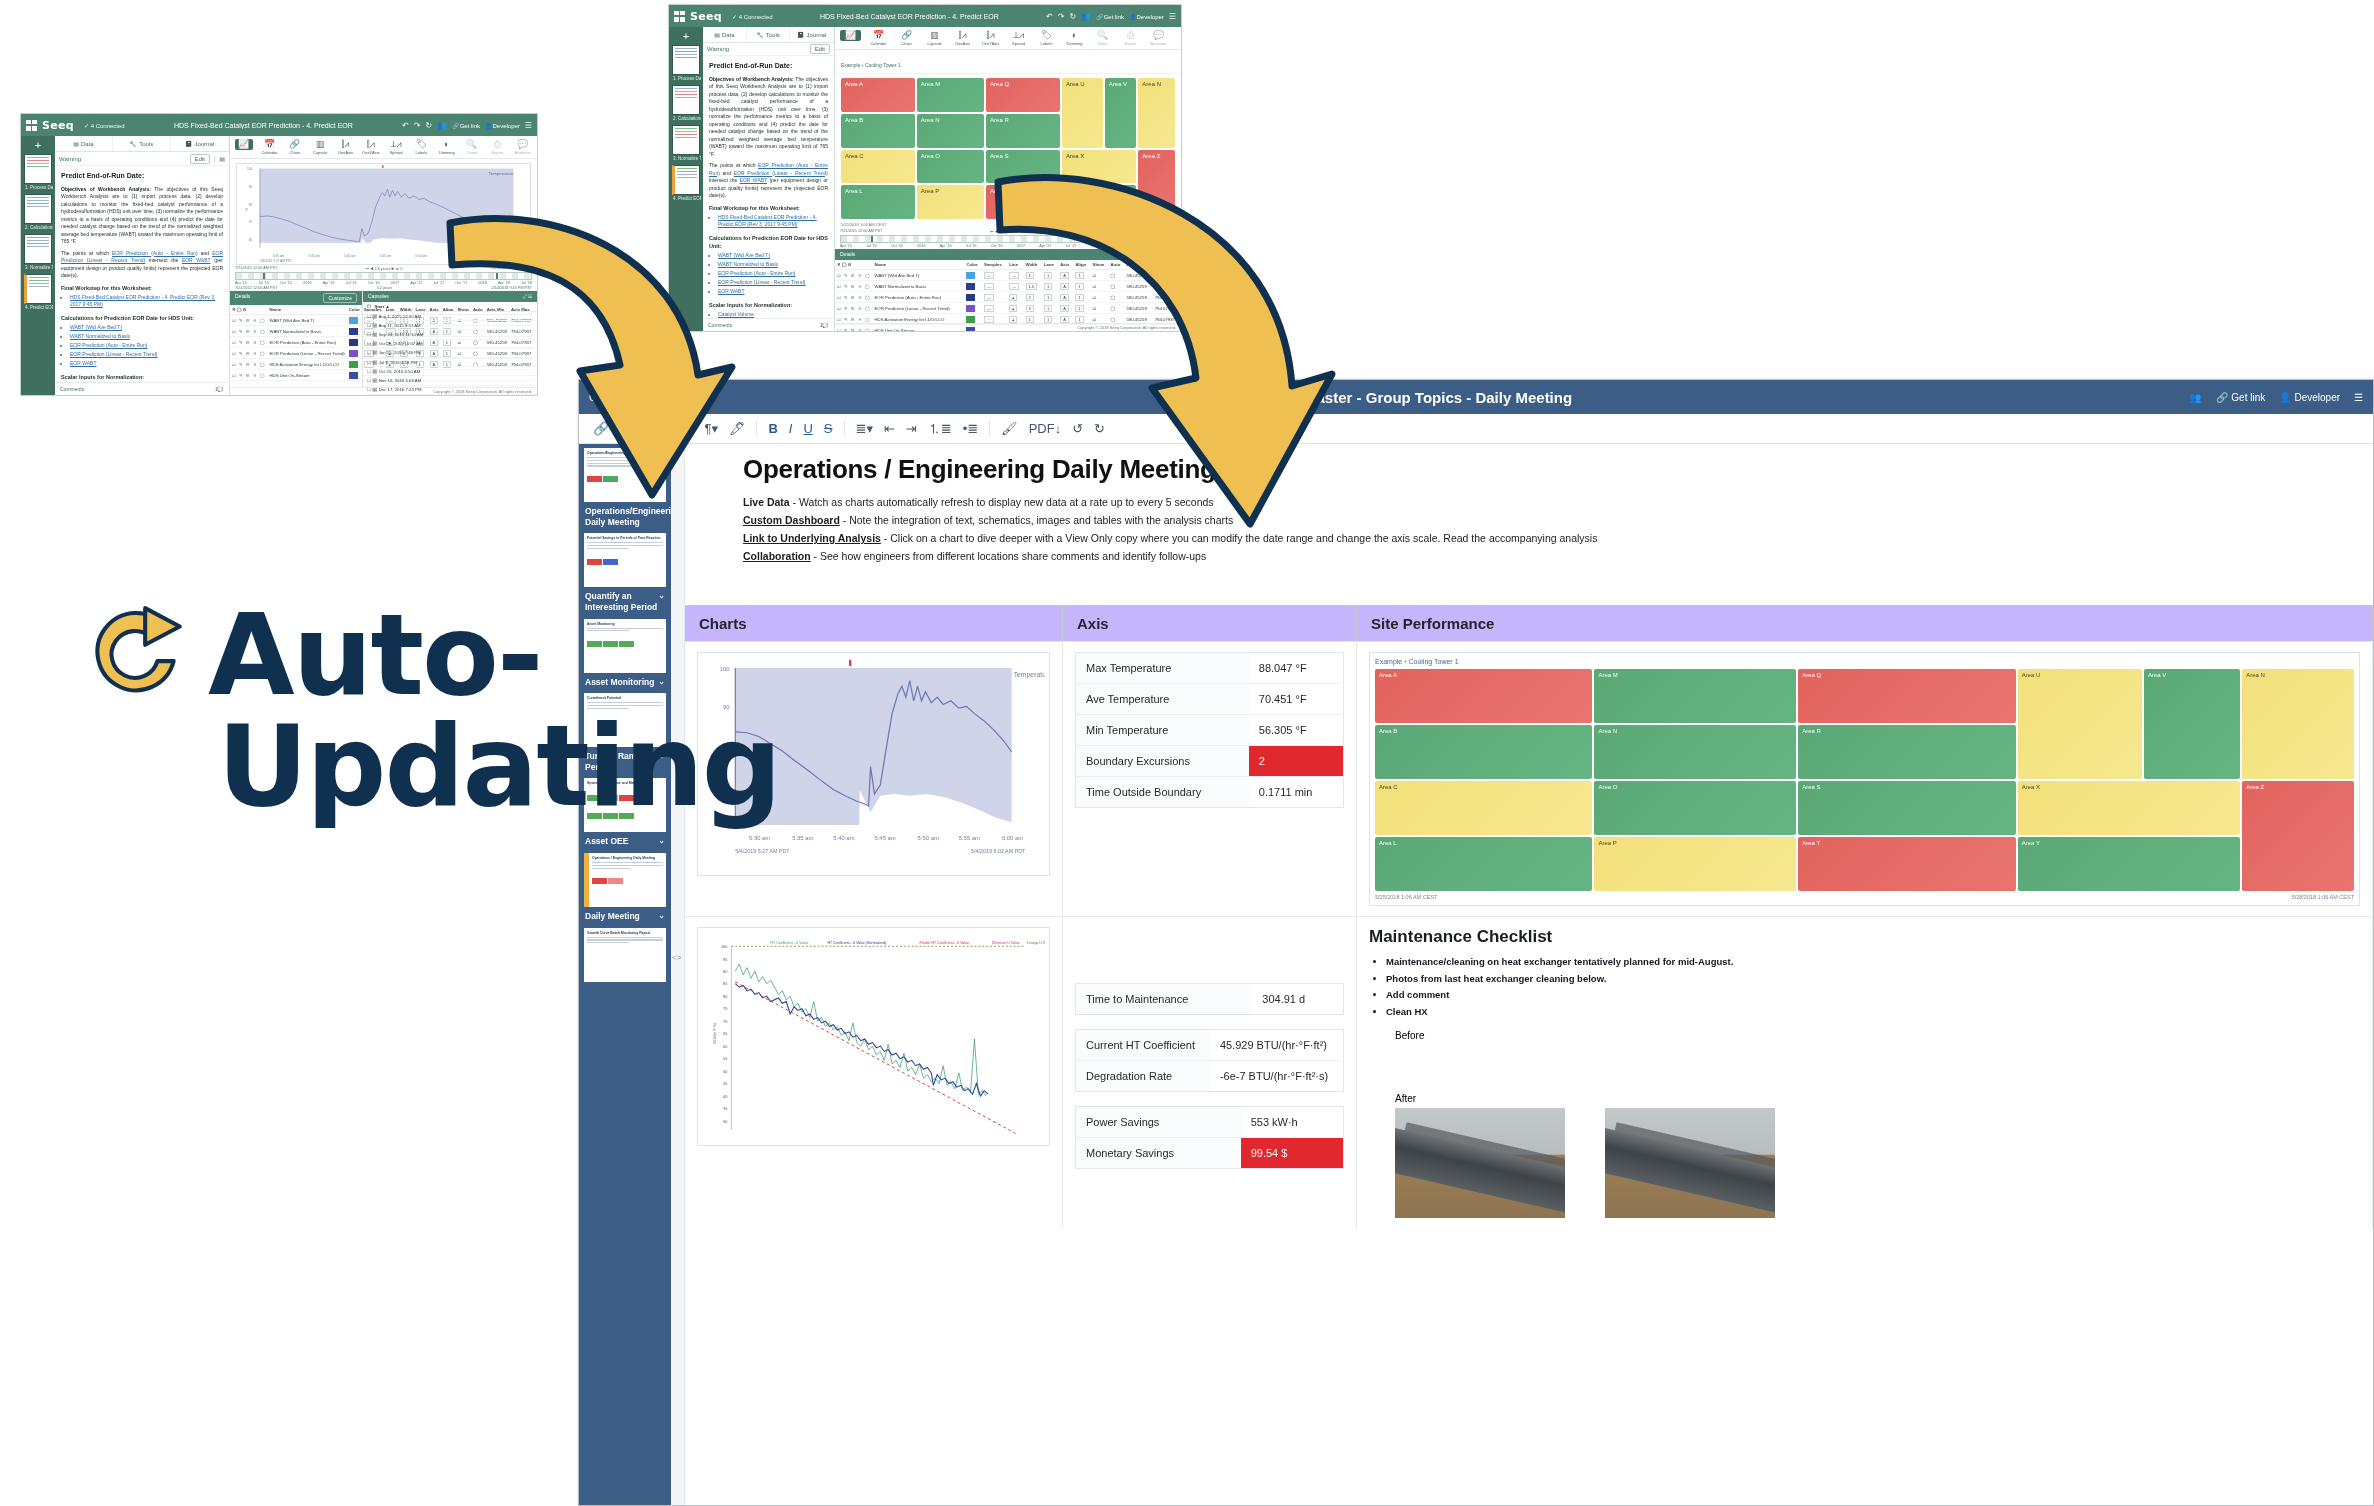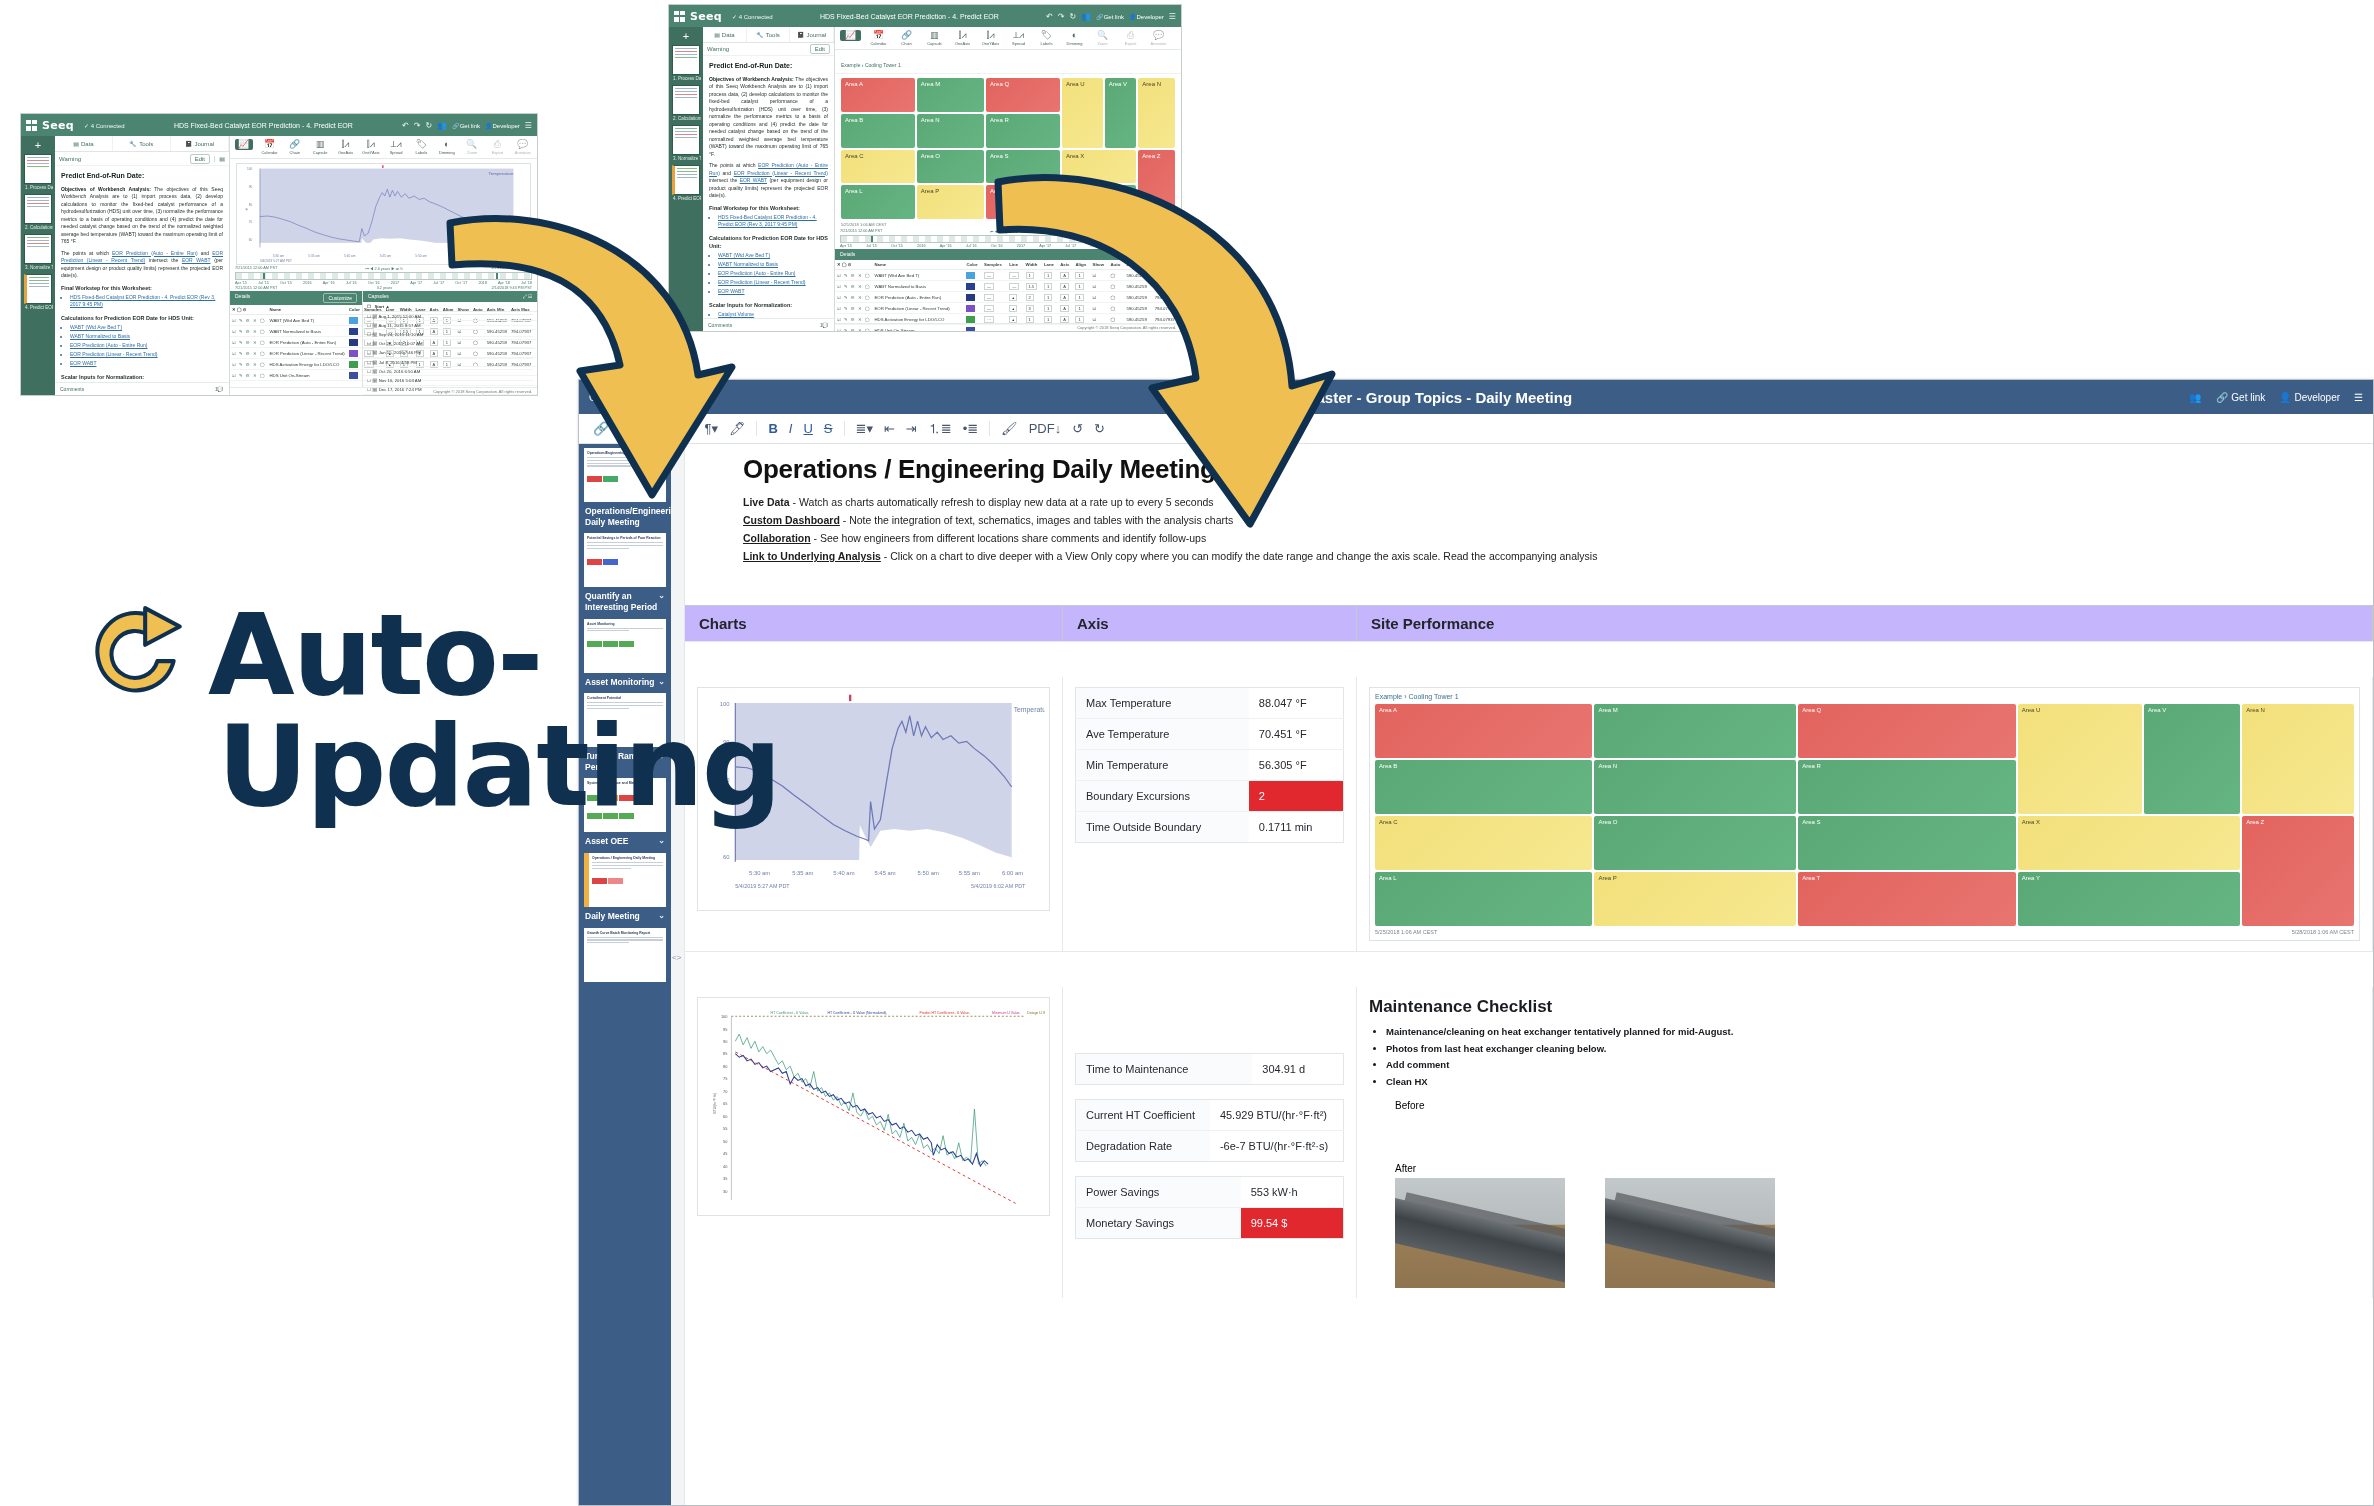--- a/index.html
+++ b/index.html
@@ -105,21 +105,21 @@
   .dash-main { flex: 1; background: #fff; overflow: hidden; position: relative; }
 
   .hdr-title { font-size: 26px; font-weight: bold; color: #111; padding: 10px 0 8px 58px; letter-spacing: -.3px; }
   .hdr-lines { padding: 0 24px 0 58px; font-size: 10.5px; line-height: 1.72; color: #1c1c1c; }
   .hdr-lines b { font-weight: bold; }
   .hdr-lines u { }
 
   .sect-row { display: flex; background: #c4b5fd; border-top: 1px solid #c4c9ce; }
   .sect-row .cell { padding: 9px 14px; font-size: 15px; font-weight: bold; color: #21262b; border-right: 1px solid #c4c9ce; }
   .grid-row { display: flex; border-top: 1px solid #e6e9ec; }
-  .grid-row .cell { border-right: 1px solid #e6e9ec; padding: 10px 12px; margin-top: 35px; }
+  .grid-row .cell { border-right: 1px solid #e6e9ec; padding: 10px 12px; }
 
   .kpi-tbl { border: 1px solid #e3e6e9; width: 100%; border-collapse: collapse; font-size: 11px; }
   .kpi-tbl td { padding: 9px 10px; border-bottom: 1px solid #eef0f2; color: #25292e; }
   .kpi-tbl tr:last-child td { border-bottom: none; }
   .kpi-tbl td.lbl { background: #fafbfc; }
   .kpi-tbl td.val { text-align: left; white-space: nowrap; }
   .kpi-tbl td.alarm { background: #e0282e; color: #fff; }
 
   .mc-title { font-size: 17px; font-weight: 600; color: #1a1d21; margin-bottom: 7px; }
   .mc-list { margin-left: 17px; font-size: 9.5px; line-height: 1.75; color: #15181c; font-weight: bold; }
@@ -929,22 +929,22 @@
 
       <div class="dash-scroll-col">
         <span class="handle">&lt;&gt;</span>
       </div>
 
       <div class="dash-main">
         <div class="hdr-title">Operations / Engineering Daily Meeting</div>
         <div class="hdr-lines">
           <div><b>Live Data</b><span> - Watch as charts automatically refresh to display new data at a rate up to every 5 seconds</span></div>
           <div><b><u>Custom Dashboard</u></b><span> - Note the integration of text, schematics, images and tables with the analysis charts</span></div>
+          <div><b><u>Link to Underlying Analysis</u></b><span> - Click on a chart to dive deeper with a View Only copy where you can modify the date range and change the axis scale. Read the accompanying analysis</span></div>
           <div><b><u>Collaboration</u></b><span> - See how engineers from different locations share comments and identify follow-ups</span></div>
-          <div><b><u>Link to Underlying Analysis</u></b><span> - Click on a chart to dive deeper with a View Only copy where you can modify the date range and change the axis scale. Read the accompanying analysis</span></div>
         </div>
 
         <div style="height:40px"></div>
 
         <div class="sect-row">
           <div class="cell" style="width:378px">Charts</div>
           <div class="cell" style="width:294px">Axis</div>
           <div class="cell" style="flex:1">Site Performance</div>
         </div>
 

